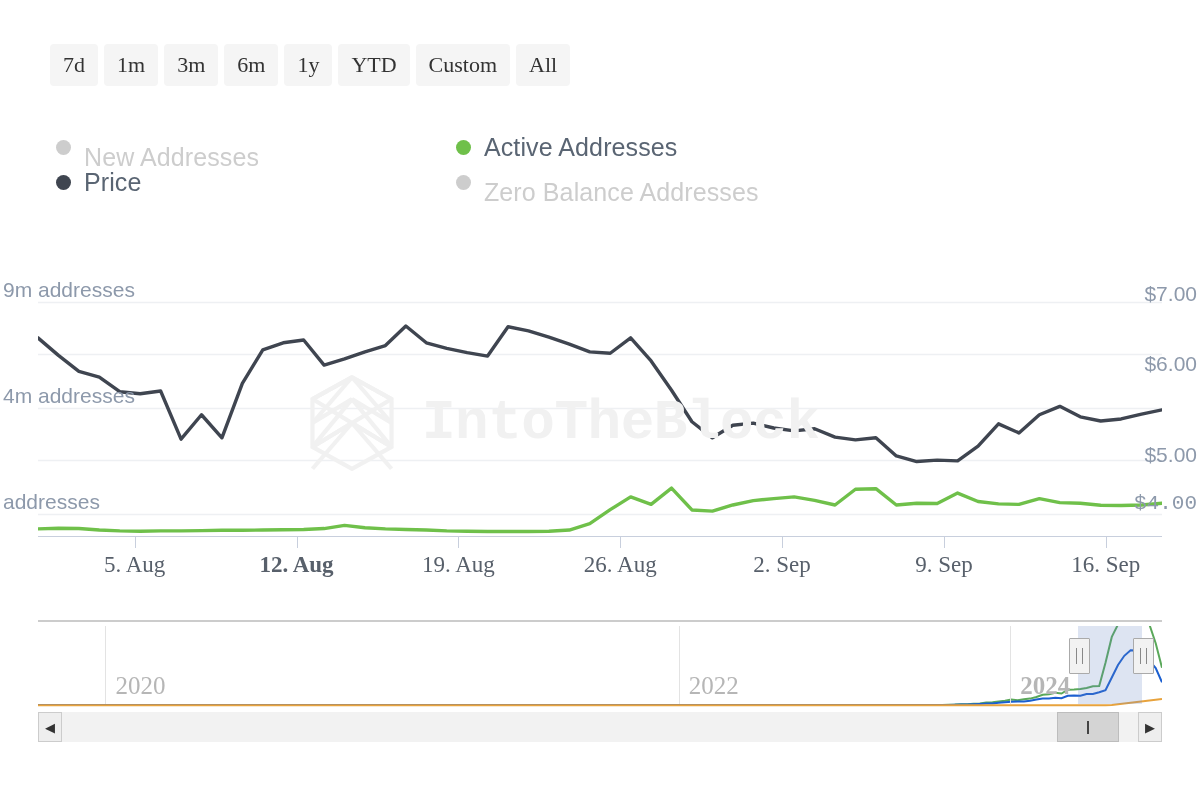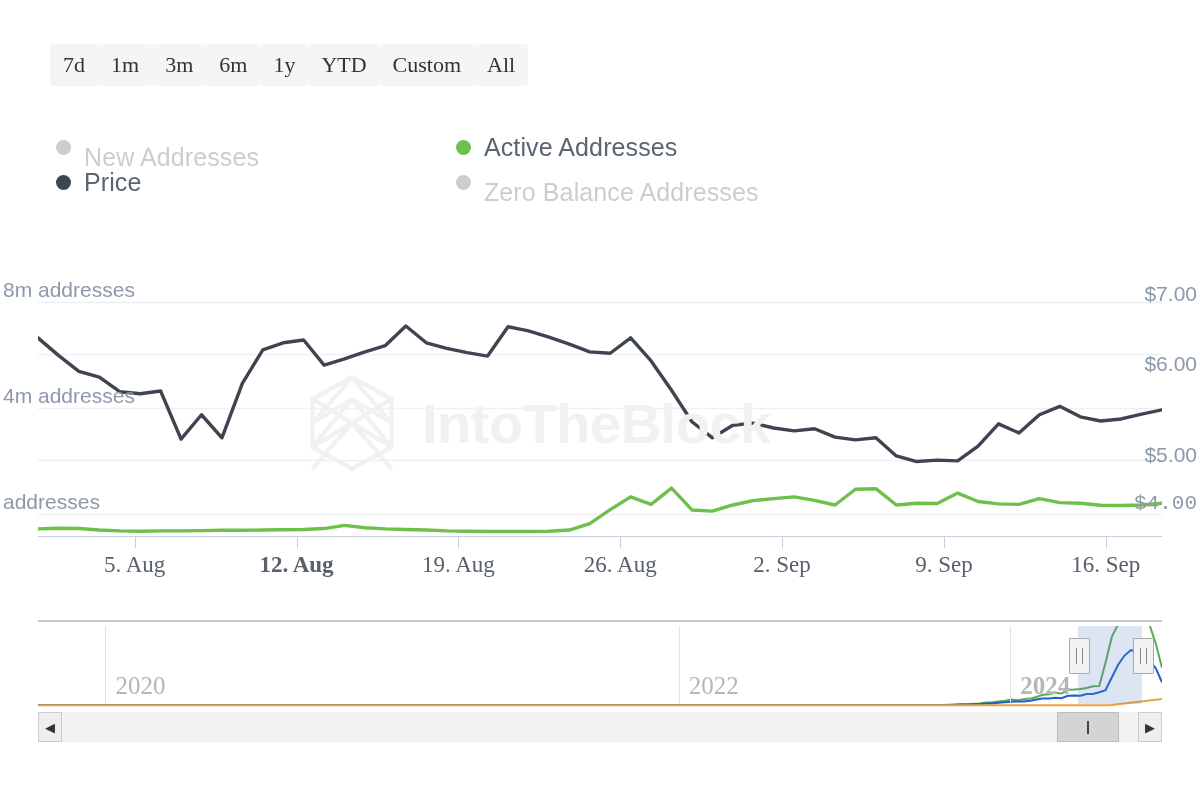--- a/index.html
+++ b/index.html
@@ -14,20 +14,21 @@
     overflow: hidden;
     position: relative;
   }
 
   
   #range-buttons {
     position: absolute;
     left: 50px;
     top: 44px;
     display: flex;
+    gap: 6px;
   }
   .range-btn {
     background: #f5f5f5;
     border: none;
     border-radius: 4px;
     color: #333333;
     font-family: "Liberation Serif", serif;
     font-size: 22px;
     line-height: 1;
     padding: 10px 13px;
@@ -95,21 +96,21 @@
     top: 368px;
     width: 600px;
     height: 110px;
     display: flex;
     align-items: center;
     gap: 18px;
     pointer-events: none;
     opacity: 1;
   }
   #watermark-text {
-    font-family: Liberation Sans, sans-serif;
+    font-family: Liberation Mono, monospace;
     font-size: 56px;
     font-weight: bold;
     color: #f1f1f1;
     letter-spacing: -0.5px;
   }
 
   
   #x-axis {
     position: absolute;
     left: 38px;
@@ -302,21 +303,21 @@
         <line x1="0" x2="1124" y1="232.5" y2="232.5" stroke="#eef0f3" stroke-width="1.6"></line>
       </g>
     <g id="series-paths">
         <path d="M0.00,55.89L20.44,73.36L40.87,89.43L61.31,95.02L81.75,109.69L102.18,111.79L122.62,108.99L143.05,157.20L163.49,132.75L183.93,155.80L204.36,101.31L224.80,67.77L245.24,60.78L265.67,57.99L286.11,83.14L306.55,76.85L326.98,69.87L347.42,63.58L367.85,44.02L388.29,60.78L408.73,66.37L429.16,70.57L449.60,74.06L470.04,44.71L490.47,48.91L510.91,55.19L531.35,62.18L551.78,69.87L572.22,71.26L592.65,55.89L613.09,78.95L633.53,108.29L653.96,139.73L674.40,155.80L694.84,143.23L715.27,141.13L735.71,146.02L756.15,148.82L776.58,146.72L797.02,155.10L817.45,157.90L837.89,155.80L858.33,173.97L878.76,179.56L899.20,178.16L919.64,178.86L940.07,164.19L960.51,141.83L980.95,150.91L1001.38,132.75L1021.82,124.36L1042.25,134.84L1062.69,139.03L1083.13,136.94L1103.56,132.05L1124.00,127.86" fill="none" stroke="#3f4550" stroke-width="3.4" stroke-linejoin="round" stroke-linecap="round"></path>
         <path d="M0.00,246.86L20.44,246.28L40.87,246.57L61.31,248.03L81.75,248.90L102.18,249.19L122.62,248.90L143.05,248.90L163.49,248.61L183.93,248.32L204.36,248.32L224.80,248.03L245.24,247.74L265.67,247.44L286.11,246.57L306.55,243.37L326.98,245.70L347.42,246.86L367.85,247.44L388.29,248.03L408.73,248.90L429.16,249.19L449.60,249.48L470.04,249.48L490.47,249.48L510.91,249.19L531.35,248.03L551.78,241.62L572.22,227.65L592.65,214.84L613.09,222.41L633.53,206.11L653.96,227.94L674.40,229.10L694.84,222.99L715.27,218.62L735.71,216.59L756.15,214.84L776.58,218.33L797.02,222.99L817.45,207.27L837.89,206.69L858.33,222.99L878.76,221.24L899.20,221.54L919.64,211.06L940.07,219.50L960.51,221.83L980.95,222.41L1001.38,216.59L1021.82,220.66L1042.25,221.24L1062.69,223.28L1083.13,223.57L1103.56,222.99L1124.00,221.24" fill="none" stroke="#6fc04a" stroke-width="3.4" stroke-linejoin="round" stroke-linecap="round"></path>
       </g>
   </svg>
 </div>
 
 <div id="left-axis-labels">
-    <div class="axis-label left" style="top: 277.65px; position: absolute;">8m addresses</div>
+    <div class="axis-label left" style="top: 277.65px; position: absolute;">9m addresses</div>
     <div class="axis-label left" style="top: 383.76px; position: absolute;">4m addresses</div>
     <div class="axis-label left" style="top: 489.87px; position: absolute;">addresses</div>
   </div>
 <div id="right-axis-labels">
     <div class="axis-label right" style="top: 282.453px; position: absolute;">$7.00</div>
     <div class="axis-label right" style="top: 352.32px; position: absolute;">$6.00</div>
     <div class="axis-label right" style="top: 443px; position: absolute; margin-left: 48px;">$5.00</div>
     <div class="axis-label right" style="top: 492.053px; position: absolute; font-family: Liberation Mono, monospace;">$4.00</div>
   </div>
 

